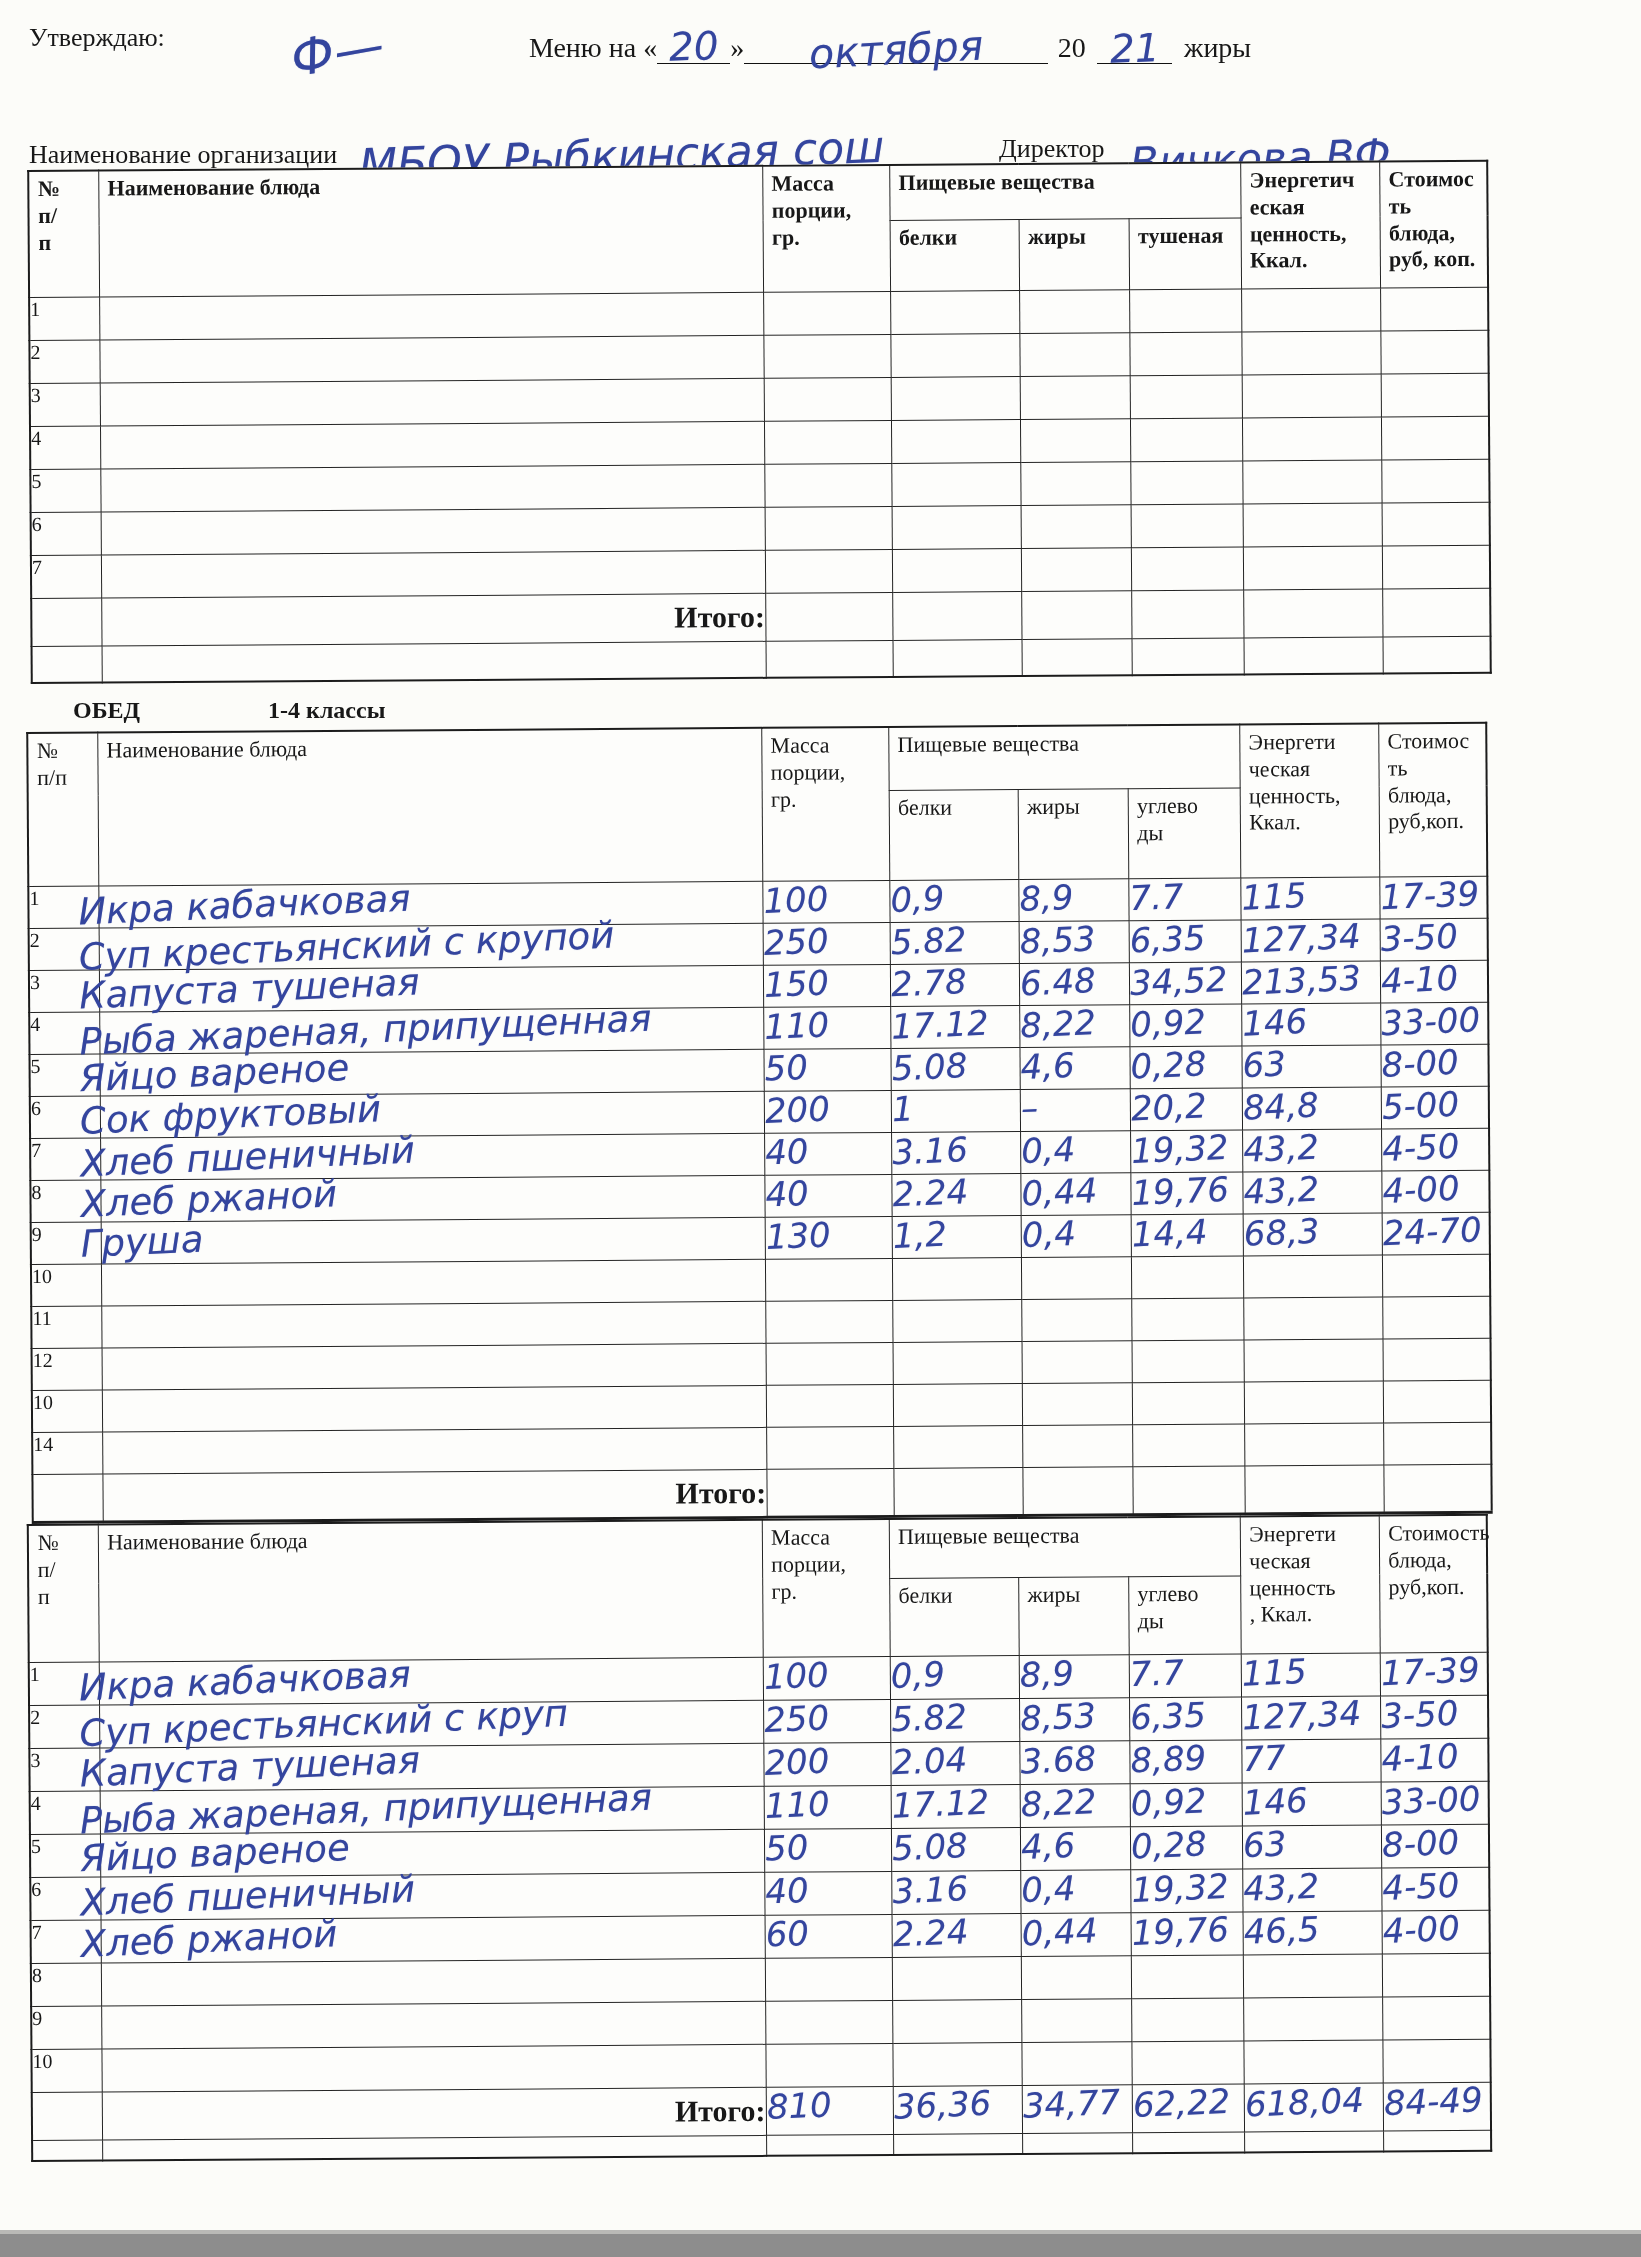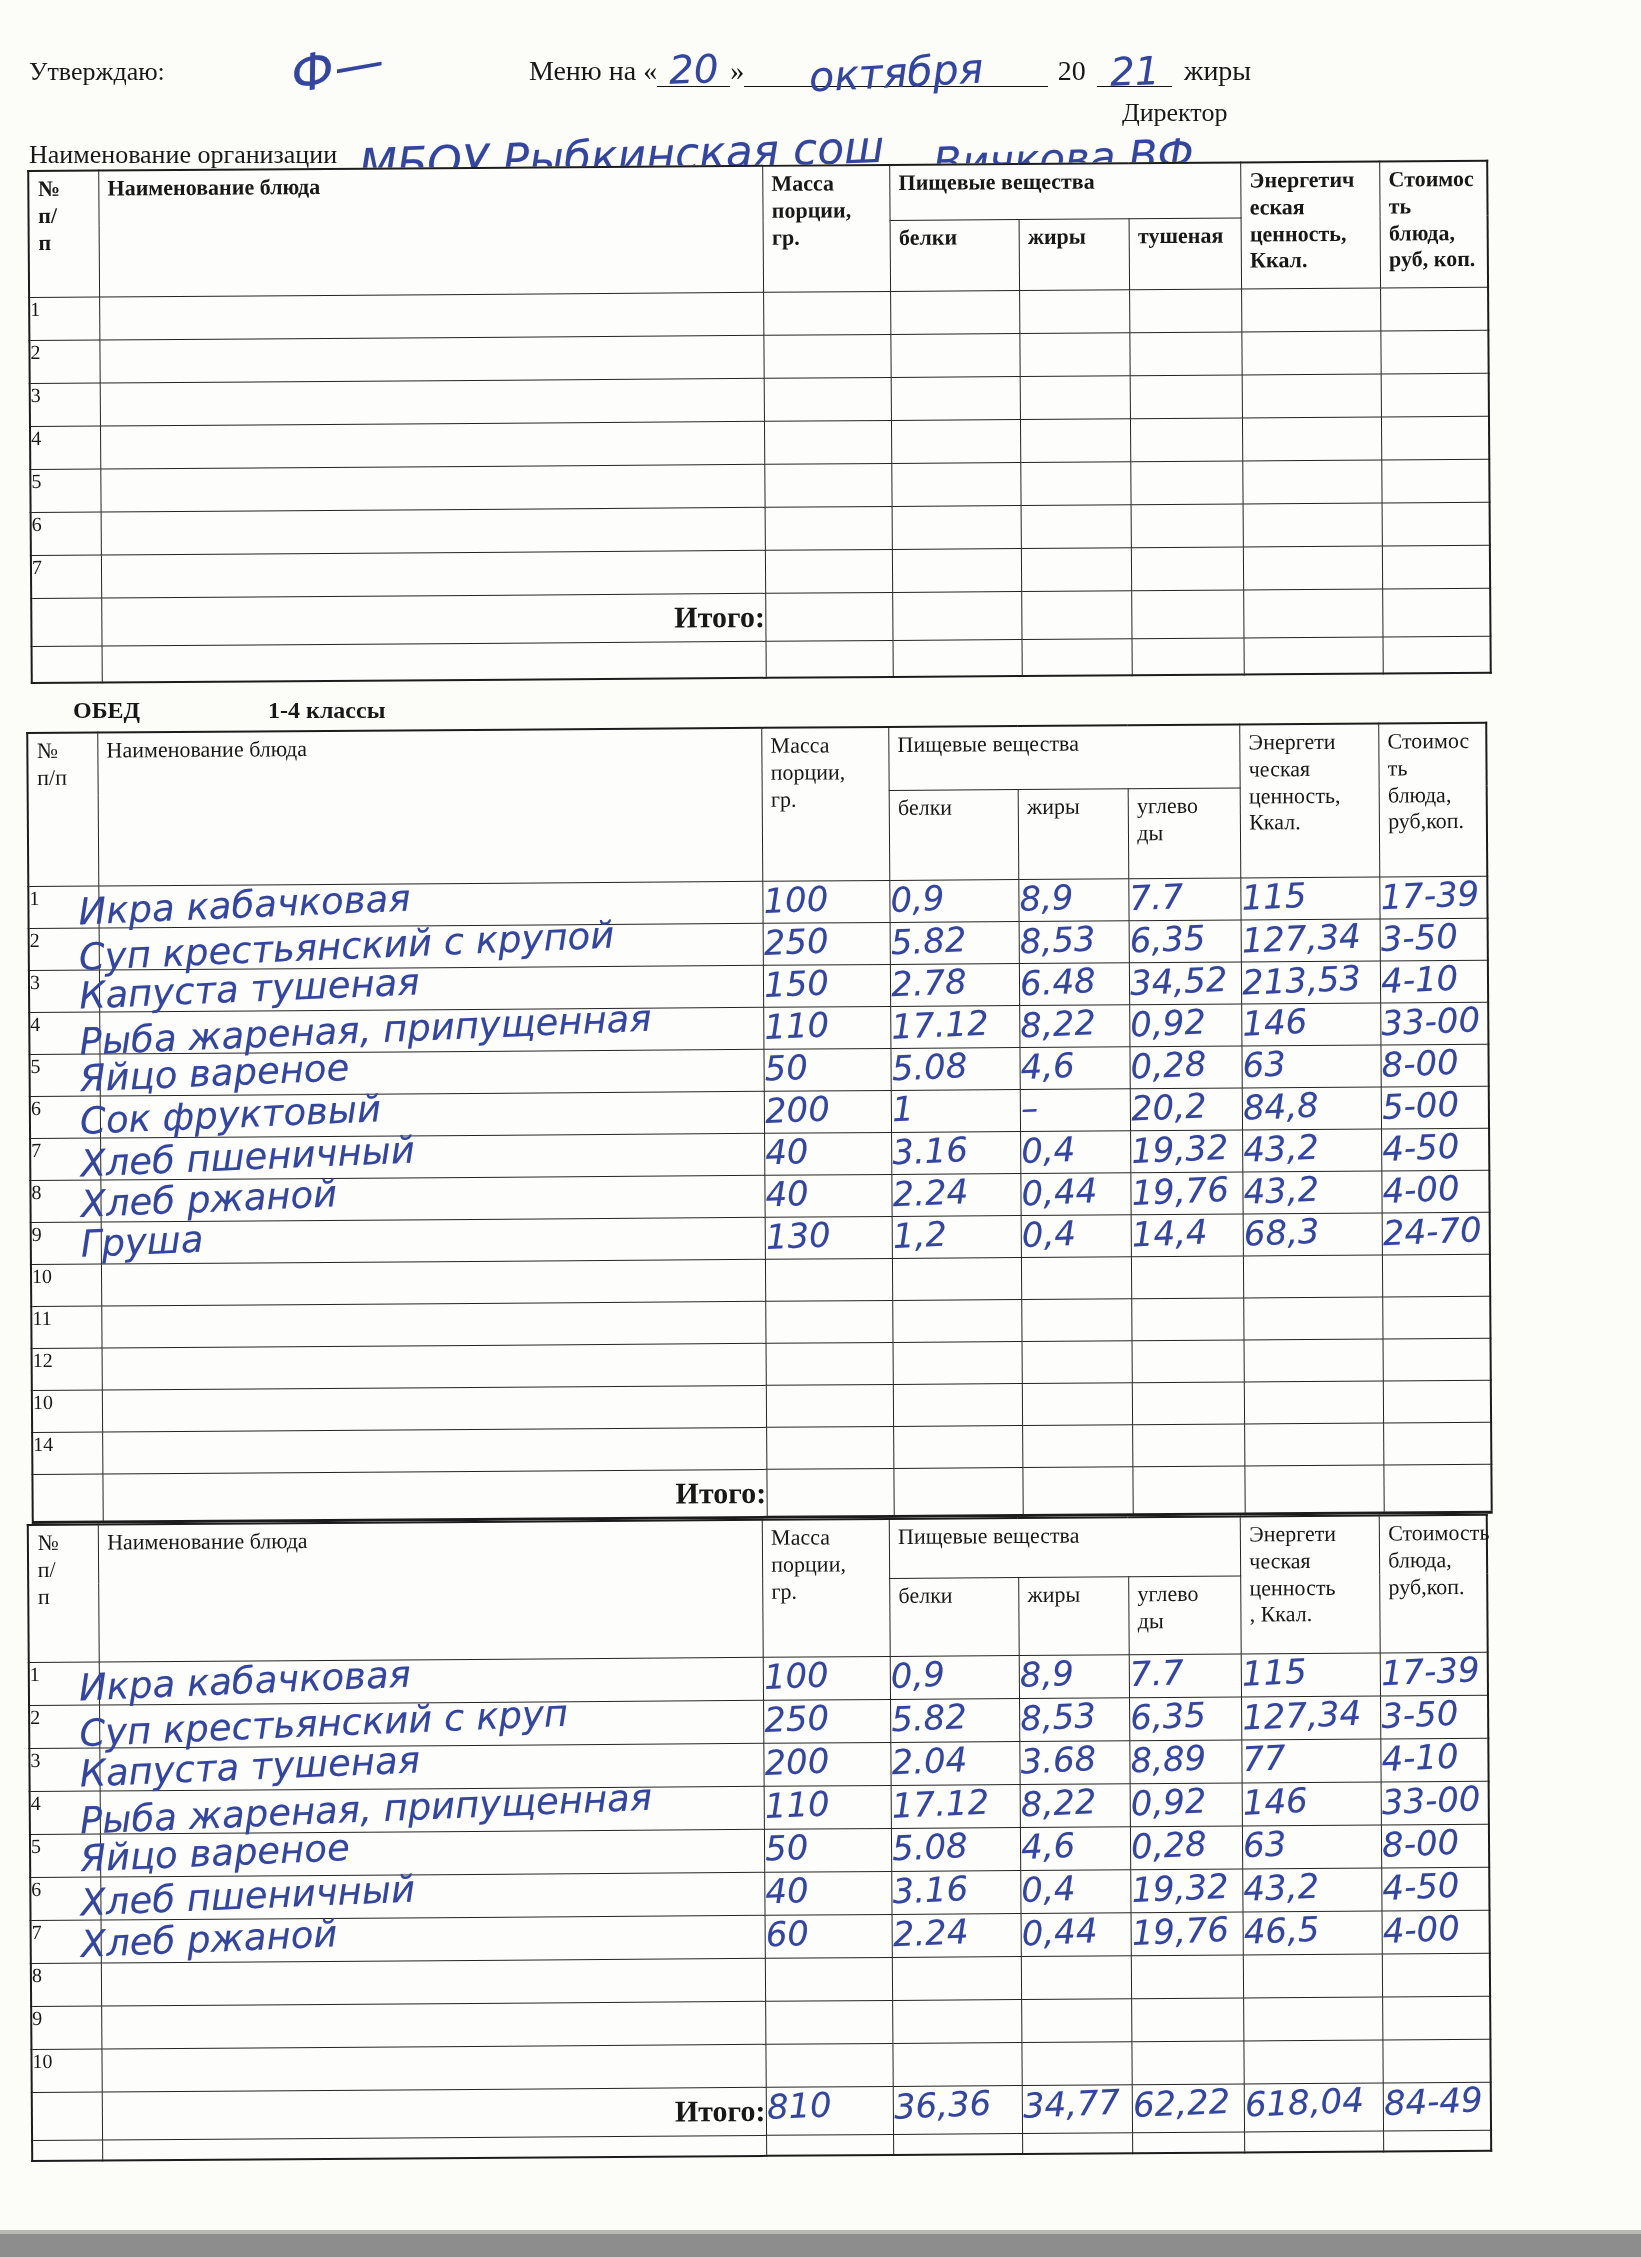--- a/index.html
+++ b/index.html
@@ -6,36 +6,36 @@
   body{
     width:1641px;height:2257px;position:relative;overflow:hidden;
     background:#f2f2ef;
     font-family:"Liberation Serif",serif;color:#181818;
   }
   .page{
     position:absolute;inset:0;background:#fcfcf9;
     padding:23px 0 0 29px;box-sizing:border-box;
   }
   
-  .toprow1{display:flex;align-items:flex-end;height:64px;}
+  .toprow1{display:flex;align-items:flex-start;height:64px;}
   .lbl{font-size:26px;white-space:nowrap;}
   .menu-title{font-size:28px;font-weight:normal;display:flex;align-items:flex-end;margin-left:145px;white-space:nowrap;}
   .uline{display:inline-block;border-bottom:1.9px solid #111;text-align:center;vertical-align:baseline;}
   .hw{
     font-family:"DejaVu Sans",sans-serif;font-style:italic;color:#34459e;
     display:inline-block;transform:rotate(-2deg);line-height:.95;white-space:nowrap;
     text-shadow:0 0 1px rgba(52,69,158,.35);
   }
   .sig-approve{font-size:50px;margin-left:126px;transform:rotate(-10deg);position:relative;top:5.8px;}
   .u-day{width:73px;}   .u-day .hw{font-size:39px;position:relative;top:3.9px;}
   .u-month{width:304px;}.u-month .hw{font-size:41px;position:relative;top:7.7px;transform:rotate(-3deg);}
   .u-year{width:75px;margin-left:11.6px;}  .u-year .hw{font-size:39px;position:relative;top:5.8px;}
   .toprow2{display:flex;align-items:flex-end;margin-top:9.7px;height:73px;font-size:26px;}
   .u-org{width:570px;} .u-org .hw{font-size:44px;position:relative;top:9.7px;}
-  .dir-wrap{display:flex;align-items:flex-end;flex-direction:column;}
+  .dir-wrap{margin-left:92px;display:flex;align-items:center;}
   .u-dir{width:328px;margin-left:-7.7px;} .u-dir .hw{font-size:42px;position:relative;top:11.6px;}
   
   .sec-title{font-size:24px;font-weight:bold;margin:13.5px 0 7.7px 44px;white-space:nowrap;}
   .sec-classes-bk{margin-left:41px;}
   .sec-classes-ln{margin-left:122px;}
   
   .menu-table{
     border-collapse:collapse;table-layout:fixed;width:1460px;
     border:2.9px solid #1c1c1c;
     transform:rotate(-0.4deg);transform-origin:0 50%;

